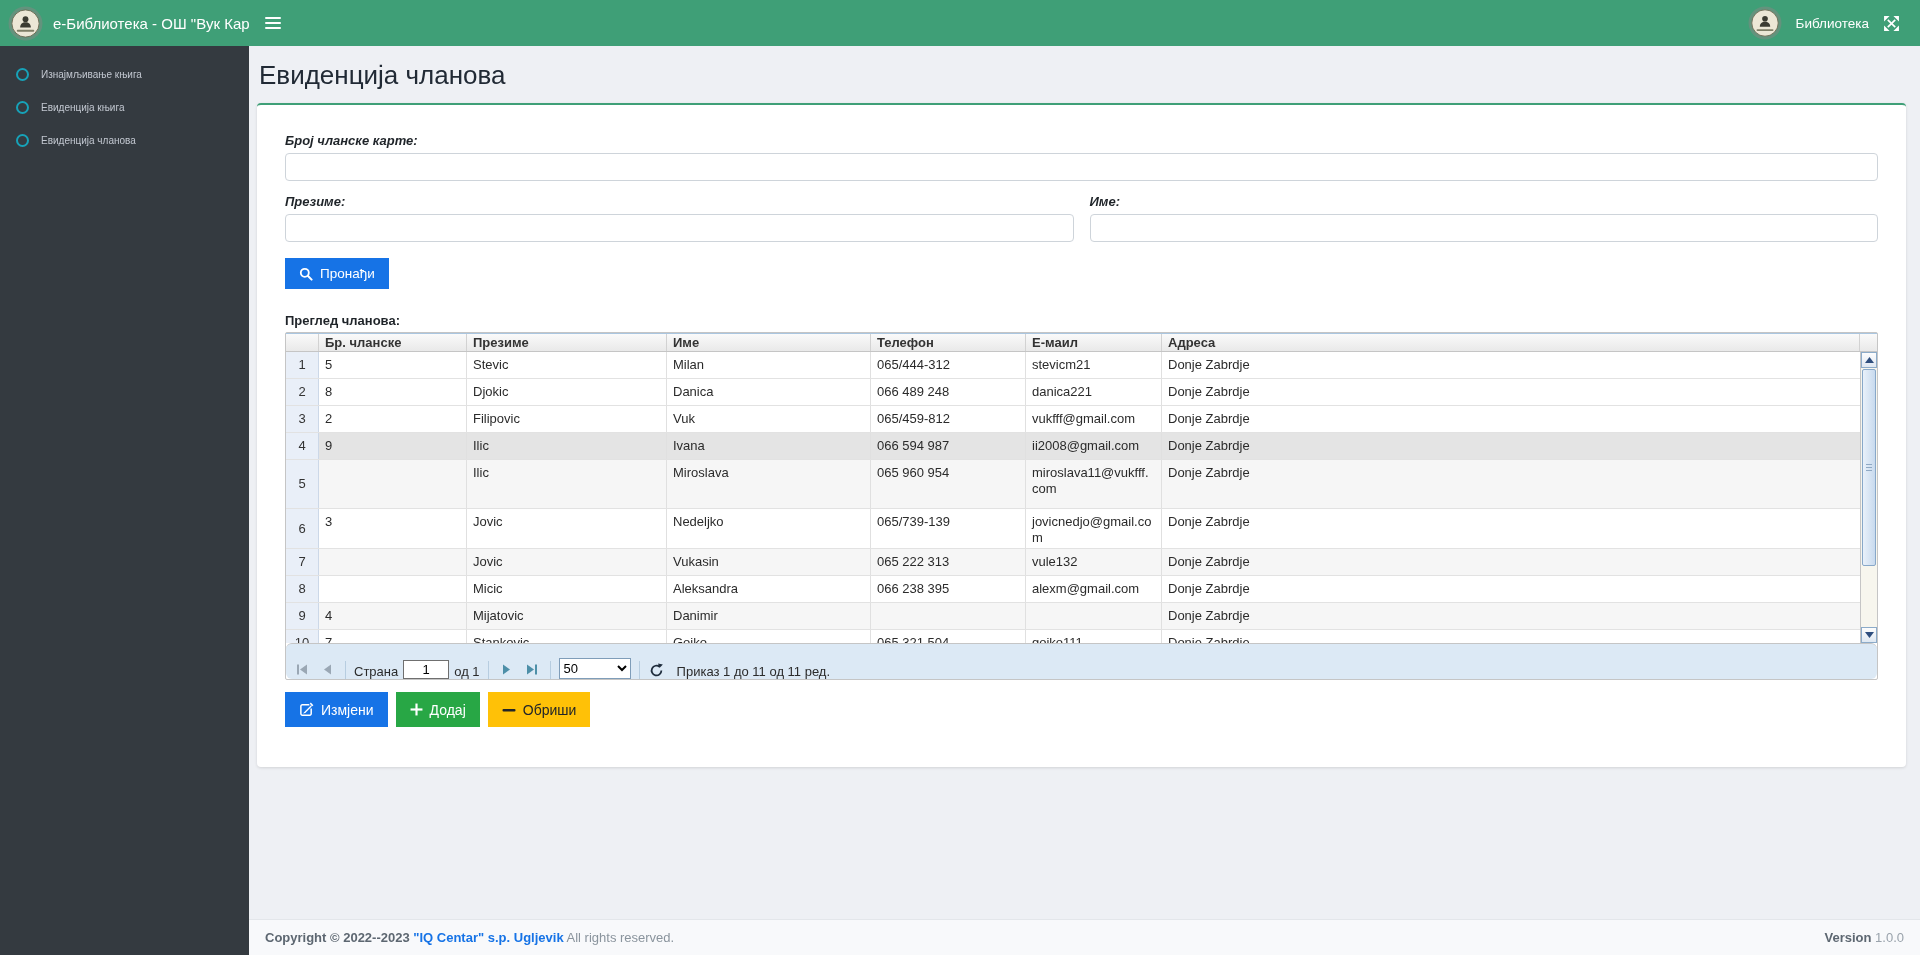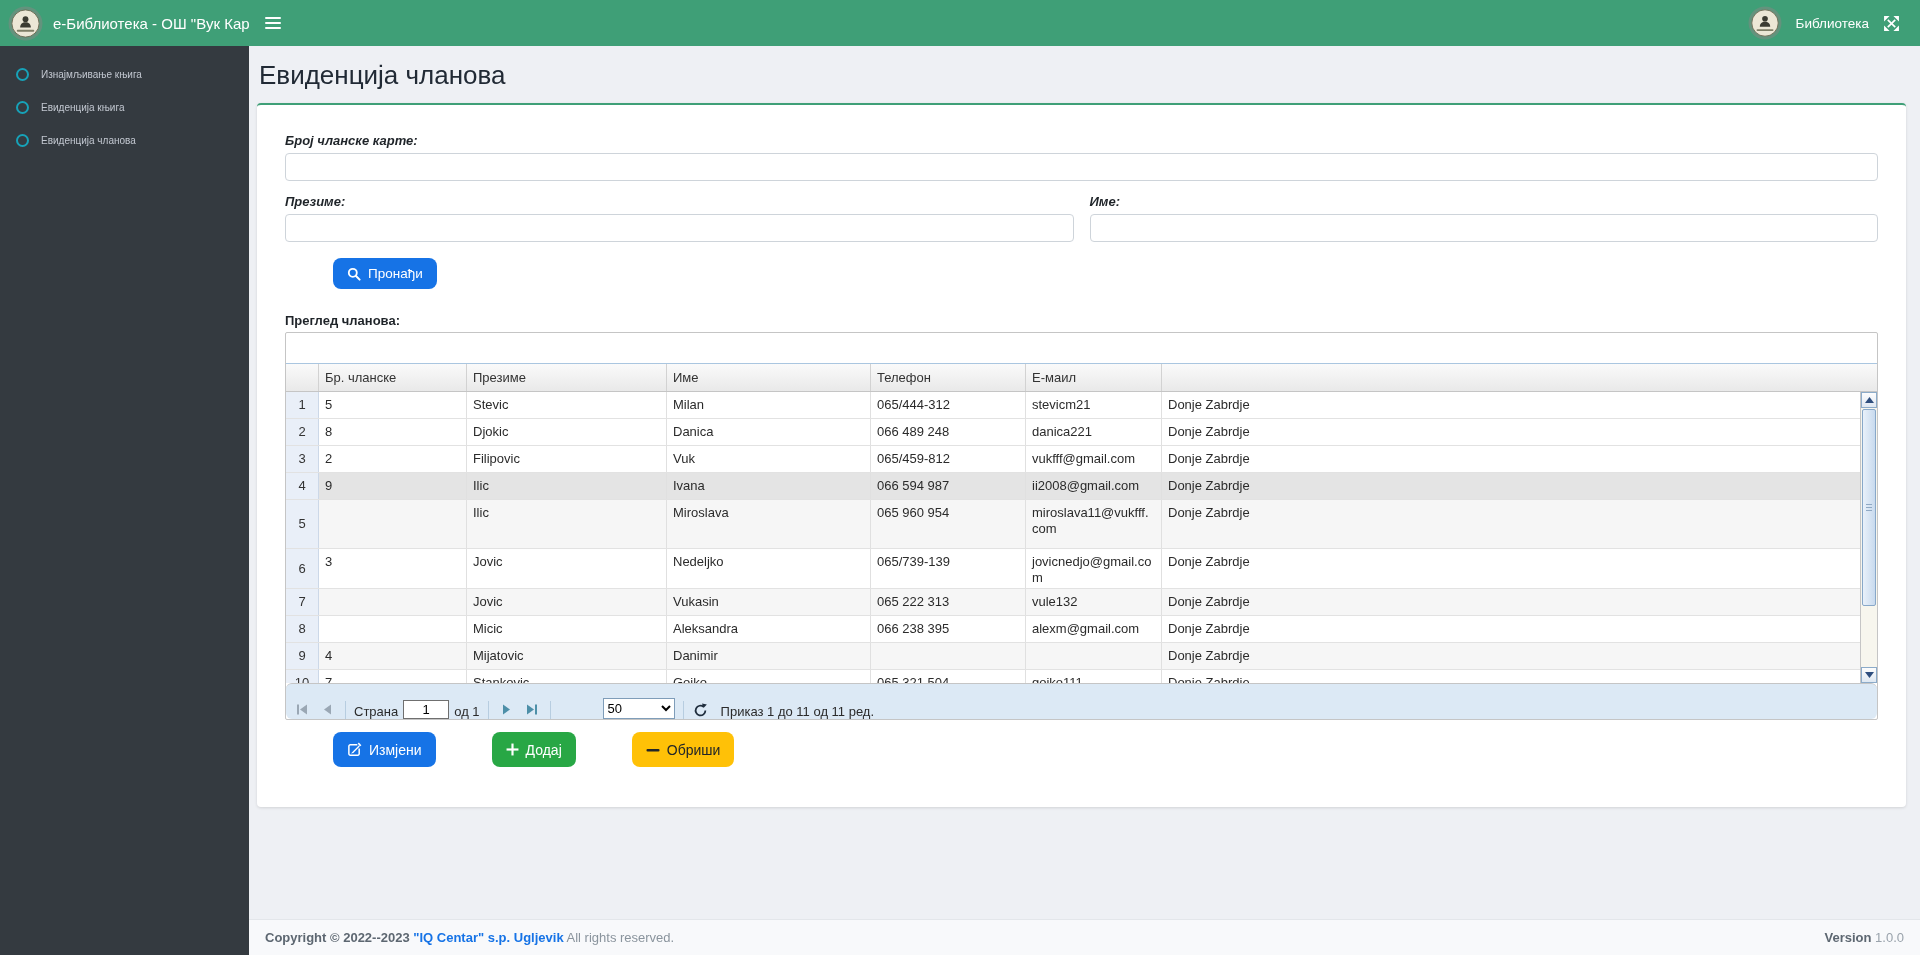--- a/index.html
+++ b/index.html
@@ -29,31 +29,31 @@
   .page-title { font-size:26px; font-weight:500; color:#212a35; margin:6px 0 12px 2px; }
 
   
   .card { background:#fff; border-top:2px solid var(--green,#3f9f77); border-radius:4px; box-shadow:0 1px 3px rgba(0,0,0,.12); padding:28px 28px 40px 28px; }
   .form-label { display:block; font-weight:bold; font-size:13px; margin-bottom:5px; color:#1f2429;font-style:italic; }
   .text-input { width:100%; height:28px; border:1px solid #ced4da; border-radius:4px; padding:0 8px; font-size:13px; font-family:inherit; color:#212529; background:#fff; }
   .form-group { margin-bottom:13px; }
   .form-row { display:flex; gap:16px; margin-bottom:16px; }
   .form-row .form-col { flex:1; min-width:0; }
 
-  .btn { display:inline-flex; align-items:center; gap:7px; border:none; border-radius:8px; font-family:inherit; font-size:13.5px; cursor:pointer; padding:0 14px; height:31px;margin-left:48px; }
+  .btn { display:inline-flex; align-items:center; gap:7px; border:none; border-radius:0; font-family:inherit; font-size:13.5px; cursor:pointer; padding:0 14px; height:31px; }
   .btn-primary { background:var(--primary,#1673e6); color:#fff; }
   .btn-success { background:var(--success,#28a745); color:#fff; height:35px; }
   .btn-warning { background:var(--warning,#ffc107); color:#212529; height:35px; }
   .btn-lg { height:35px; font-size:14px; }
 
   .grid-caption { font-weight:bold; font-size:13px; margin:24px 0 4px 0; color:#1f2429; }
 
   
   .grid { border:1px solid #c5c5c5; border-radius:2px; background:#fff; }
-  .grid-head { display:flex; height:29px; background:linear-gradient(#fafafa,#e9e9e9); border-top:1px solid #aac6e0; border-bottom:1px solid #c5c5c5; font-weight:normal; color:#333;margin-top:30px; }
+  .grid-head { display:flex; height:19px; background:linear-gradient(#fafafa,#e9e9e9); border-top:1px solid #aac6e0; border-bottom:1px solid #c5c5c5; font-weight:bold; color:#333; }
   .grid-head .cell { display:flex; align-items:center; padding:0 6px; border-right:1px solid #d2d2d2; cursor:pointer; }
   .grid-head .cell:last-child { border-right:none; cursor:default; }
   .cell { overflow:hidden; }
   .col-num { width:33px; flex:0 0 auto; justify-content:center; }
   .col-card { width:148px; flex:0 0 auto; }
   .col-last { width:200px; flex:0 0 auto; }
   .col-first { width:204px; flex:0 0 auto; }
   .col-phone { width:155px; flex:0 0 auto; }
   .col-email { width:136px; flex:0 0 auto; }
   .col-addr { flex:1; min-width:0; }
@@ -80,21 +80,21 @@
   .sb-track { flex:1; cursor:pointer; }
   .sb-btn.bottom { margin-top:auto; }
 
   
   .pager { height:36px; background:var(--pager-bg,#dce9f5); border-top:1px solid #c5c5c5; display:flex; align-items:flex-end; padding:0 6px; gap:5px; font-size:13px; color:#2b2b2b;border-radius:6px; }
   .pg-btn { width:20px; height:20px; display:flex; align-items:center; justify-content:center; cursor:pointer; }
   .pg-btn.disabled { color:#9aa7b4; }
   .pg-btn.enabled { color:#4d8fa8; }
   .pg-sep { width:1px; height:18px; background:#b7cde0; margin:0 3px; }
   .pg-input { width:46px; height:19px; border:1px solid #6f6f6f; text-align:center; font-size:13px; font-family:inherit; background:#fff; }
-  .pg-select { width:72px; height:21px; font-size:13px; font-family:inherit; border:1px solid #7f9db9; background:#fff;margin-left:44px; }
+  .pg-select { width:72px; height:21px; font-size:13px; font-family:inherit; border:1px solid #7f9db9; background:#fff; }
   .pg-refresh { width:18px; height:18px; display:flex; align-items:center; justify-content:center; cursor:pointer; }
   .pg-status { margin-left:6px; }
 
   .action-row { display:flex; gap:8px; margin-top:12px; }
 
   
   .footer { height:36px; background:#f8f9fb; border-top:1px solid #e3e6ea; display:flex; align-items:center; padding:0 16px; font-size:13px; color:#8a949d; }
   .footer .left { flex:1; }
   .fw-b { font-weight:bold; color:#5d6771; }
   .footer a { color:var(--primary,#1673e6); font-weight:bold; text-decoration:none; }
@@ -189,20 +189,21 @@
         <div class="grid-caption">Преглед чланова:</div>
 
         <div class="grid">
           <div class="grid-head">
             <div class="cell col-num"></div>
             <div class="cell col-card">Бр. чланске</div>
             <div class="cell col-last">Презиме</div>
             <div class="cell col-first">Име</div>
             <div class="cell col-phone">Телефон</div>
             <div class="cell col-email">Е-маил</div>
+            <div class="cell col-addr">Адреса</div>
             <div class="col-sb"></div>
           </div>
 
           <div class="grid-body">
             <div class="grid-rows">
                 <div class="grid-row">
     <div class="cell col-num">1</div>
     <div class="cell col-card">5</div>
     <div class="cell col-last">Stevic</div>
     <div class="cell col-first">Milan</div>

